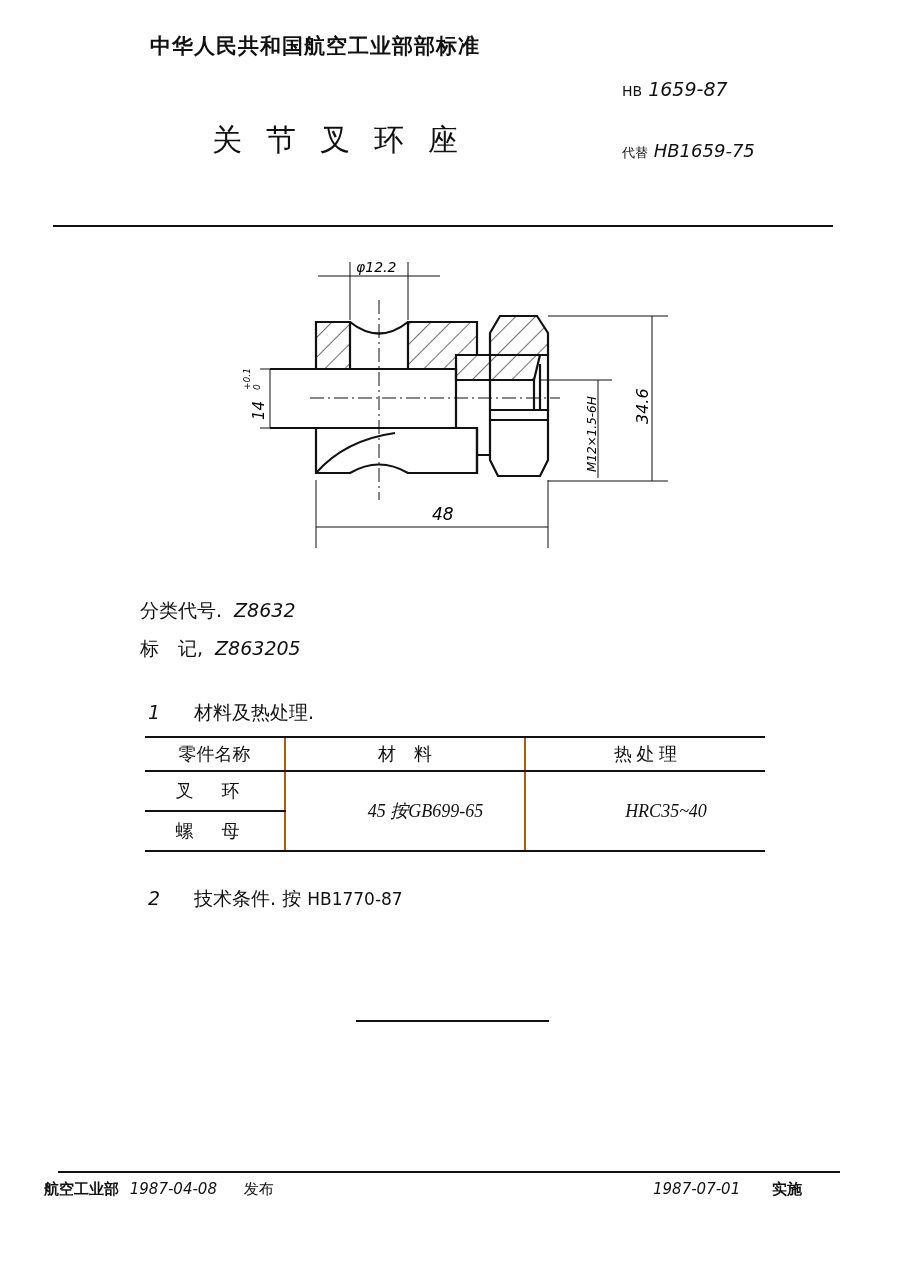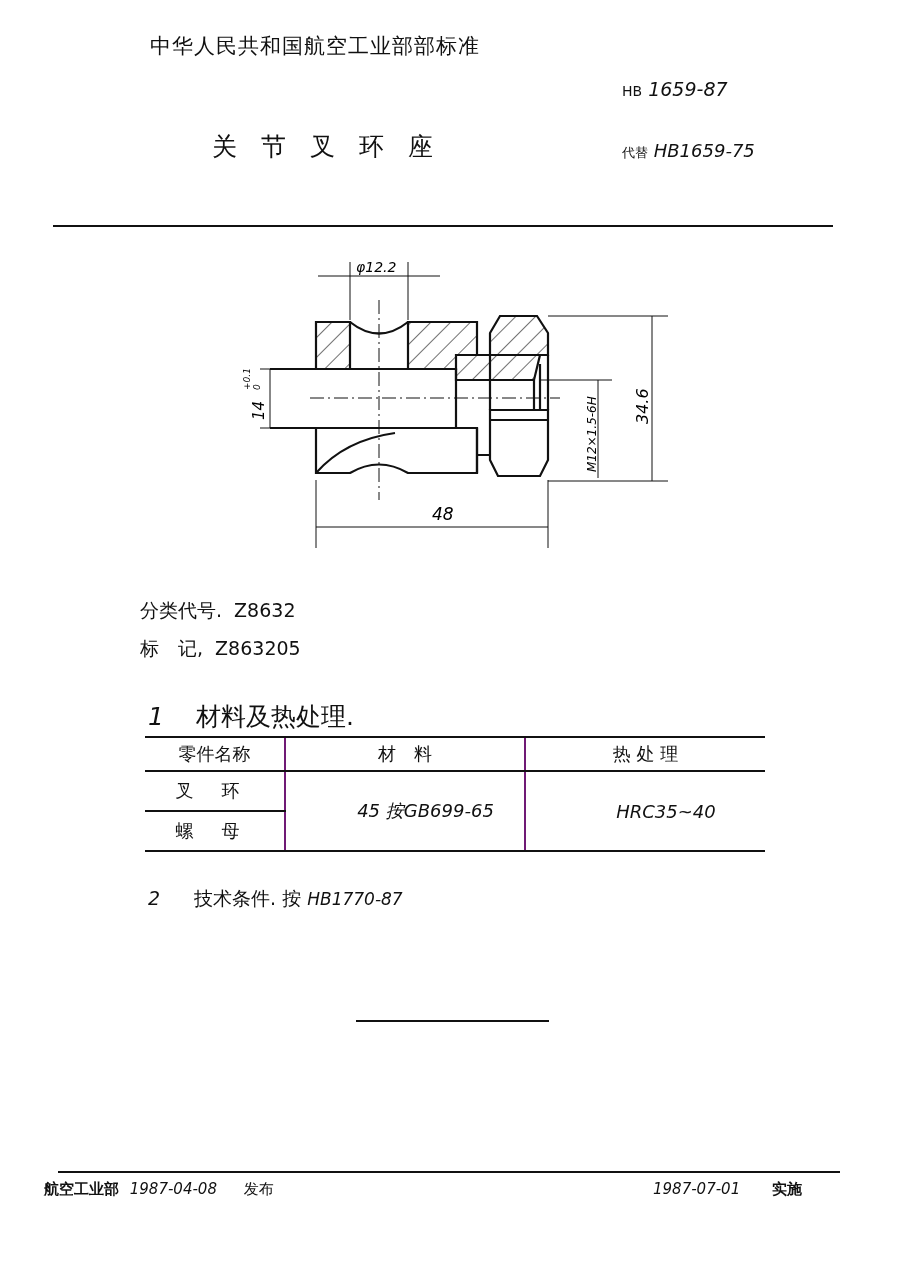--- a/index.html
+++ b/index.html
@@ -1,39 +1,39 @@
 <!DOCTYPE html>
 <html><head>
 <meta charset="utf-8">
 <style>
   html, body { margin: 0; padding: 0; background: #ffffff; }
   body { width: 908px; height: 1281px; position: relative; overflow: hidden; color: #111; font-family: "DejaVu Sans", sans-serif; }
   .abs { position: absolute; }
-  .org-title { left: 150px; top: 32px; font-size: 21px; font-weight: normal; letter-spacing: 1px; }
+  .org-title { left: 150px; top: 32px; font-size: 21px; font-weight: bold; letter-spacing: 1px; }
   .std-no { left: 622px; top: 78px; font-size: 19px; font-style: italic; text-align: right; }
   .std-no .prefix { font-size: 14px; font-style: normal; }
-  .doc-title { left: 212px; top: 130px; font-size: 25px; letter-spacing: 24px; font-family: Liberation Serif, serif; }
+  .doc-title { left: 212px; top: 120px; font-size: 30px; letter-spacing: 24px; font-family: Liberation Serif, serif; }
   .replaces { left: 622px; top: 140px; font-size: 18px; font-style: italic; }
   .replaces .lbl { font-size: 13px; font-style: normal; }
   .rule { background: #111; }
   .rule-top { left: 53px; top: 225px; width: 780px; height: 2px; }
   .drawing { left: 230px; top: 250px; width: 460px; height: 310px; }
   .cls-line { left: 140px; font-size: 19px; }
-  .cls-line .val { margin-left: 6px; }
-  .sec1 { left: 148px; top: 700px; font-size: 25px; }
+  .cls-line .val { font-style: italic; margin-left: 6px; }
+  .sec1 { left: 148px; top: 700px; font-size: 19px; }
   .sec1 .num, .sec2 .num { display: inline-block; width: 40px; font-style: italic; }
-  table.mat { position: absolute; left: 145px; top: 736px; width: 620px; border-collapse: collapse; font-size: 18px; }
+  table.mat { position: absolute; left: 145px; top: 736px; width: 620px; border-collapse: collapse; font-size: 18px; font-family: Liberation Serif, serif; }
   table.mat th, table.mat td { border-top: 2px solid #111; border-bottom: 2px solid #111; padding: 0; text-align: center; font-weight: normal; }
   table.mat th { height: 32px; }
-  table.mat th + th, table.mat td + td, table.mat td.mid { border-left: 2px solid #701a75; }
+  table.mat th + th, table.mat td + td, table.mat td.mid { border-left: 2px solid #a16207; }
   table.mat td.part { height: 38px; text-align: center; padding-left: 14px; letter-spacing: 28px; }
   table.mat td.mid, table.mat td.heat { font-style: italic; padding-left: 41px; }
   table.mat tr:last-child td { border-bottom: 2.5px solid #111; }
   .sec2 { left: 148px; top: 886px; font-size: 19px; }
-  .sec2 .std { font-style: italic; font-size: 17px; }
+  .sec2 .std { font-size: 17px; }
   .rule-end { left: 356px; top: 1020px; width: 193px; height: 2px; }
   .rule-foot { left: 58px; top: 1171px; width: 782px; height: 2px; }
   .foot-left { left: 44px; top: 1180px; font-size: 15px; }
   .foot-left .org { font-weight: bold; }
   .foot-left .date { font-style: italic; margin: 0 22px 0 6px; }
   .foot-right { left: 653px; top: 1180px; font-size: 15px; }
   .foot-right .date { font-style: italic; margin-right: 27px; }
   .foot-right .act { font-weight: bold; margin-top: 24px; }
   svg text { font-family: "DejaVu Sans", sans-serif; font-style: italic; }
 </style>

